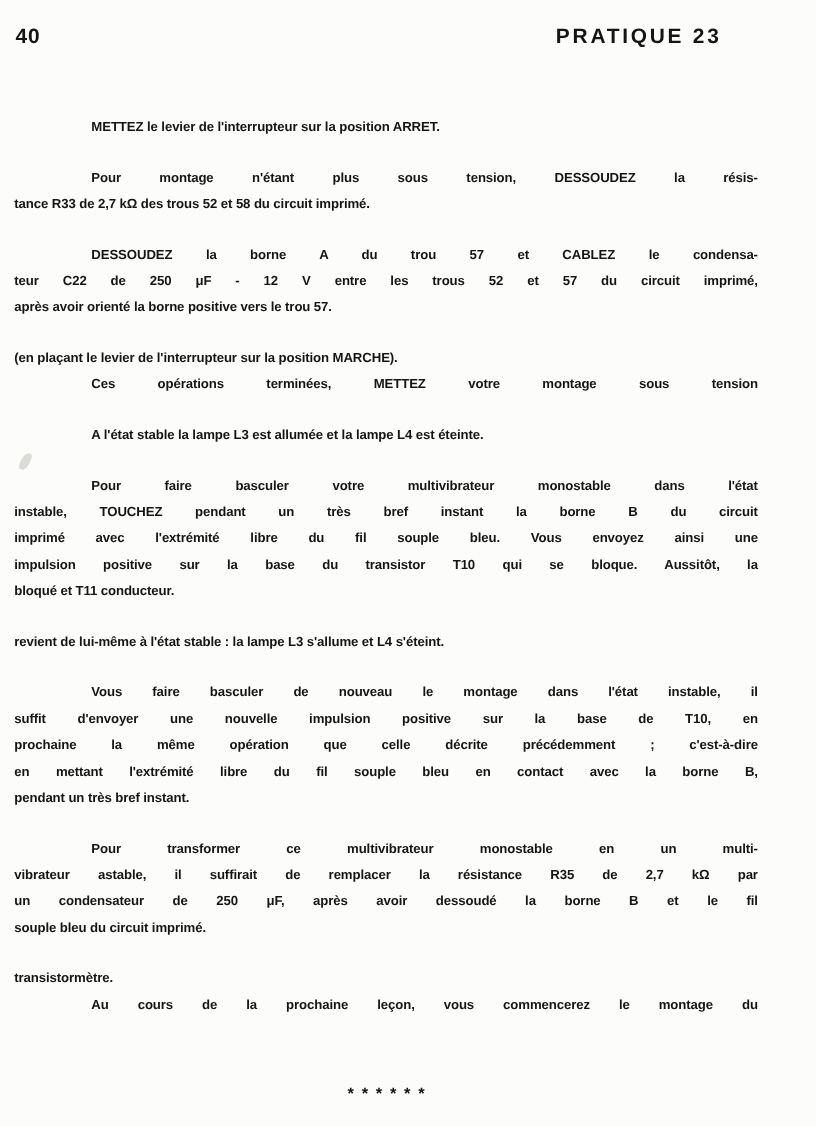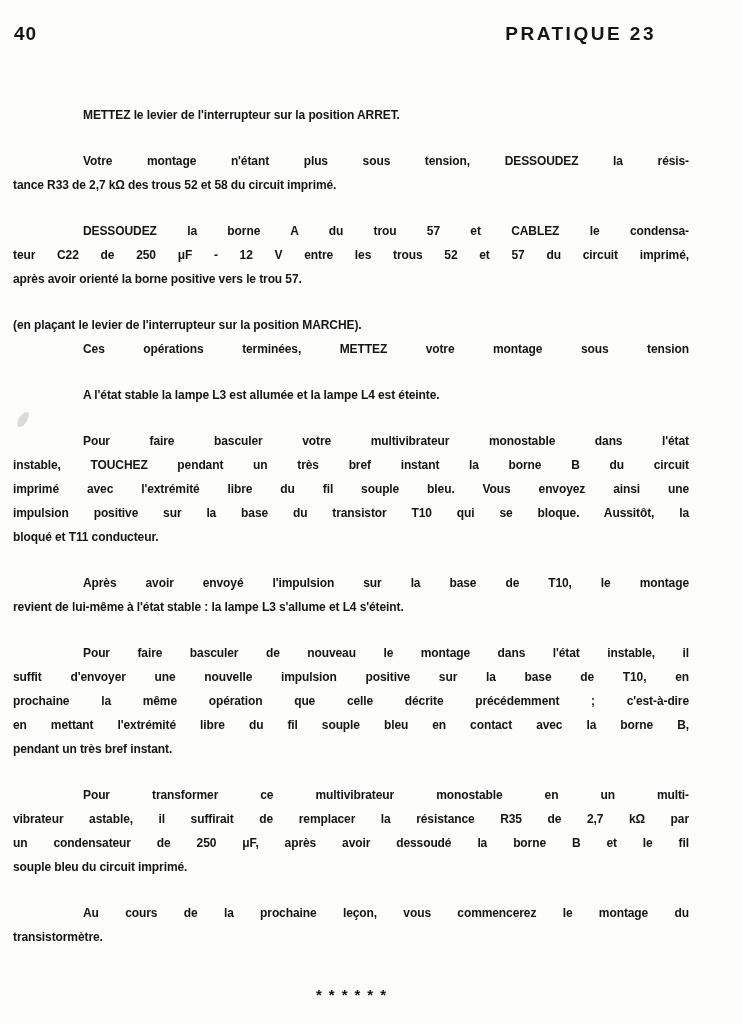--- a/index.html
+++ b/index.html
@@ -89,21 +89,21 @@
     <span class="page-title">PRATIQUE 23</span>
   </header>
 
   <div class="artifact"></div>
 
   <main class="body-text">
       <div class="para">
         <div class="line first last">METTEZ le levier de l'interrupteur sur la position ARRET.</div>
       </div>
       <div class="para">
-        <div class="line first">Votre montage n'étant plus sous tension, DESSOUDEZ la résis-</div>
+        <div class="line first">Pour montage n'étant plus sous tension, DESSOUDEZ la résis-</div>
         <div class="line last">tance R33 de 2,7 kΩ des trous 52 et 58 du circuit imprimé.</div>
       </div>
       <div class="para">
         <div class="line first">DESSOUDEZ la borne A du trou 57 et CABLEZ le condensa-</div>
         <div class="line">teur C22 de 250 μF - 12 V entre les trous 52 et 57 du circuit imprimé,</div>
         <div class="line last">après avoir orienté la borne positive vers le trou 57.</div>
       </div>
       <div class="para">
         <div class="line last">(en plaçant le levier de l'interrupteur sur la position MARCHE).</div>
         <div class="line first">Ces opérations terminées, METTEZ votre montage sous tension</div>
@@ -112,37 +112,36 @@
         <div class="line first last">A l'état stable la lampe L3 est allumée et la lampe L4 est éteinte.</div>
       </div>
       <div class="para">
         <div class="line first">Pour faire basculer votre multivibrateur monostable dans l'état</div>
         <div class="line">instable, TOUCHEZ pendant un très bref instant la borne B du circuit</div>
         <div class="line">imprimé avec l'extrémité libre du fil souple bleu. Vous envoyez ainsi une</div>
         <div class="line">impulsion positive sur la base du transistor T10 qui se bloque. Aussitôt, la</div>
         <div class="line last">bloqué et T11 conducteur.</div>
       </div>
       <div class="para">
-        <div class="line first">Après avoir envoyé l'impulsion sur la base de T10, le montage</div>
         <div class="line last">revient de lui-même à l'état stable : la lampe L3 s'allume et L4 s'éteint.</div>
       </div>
       <div class="para">
-        <div class="line first">Pour faire basculer de nouveau le montage dans l'état instable, il</div>
+        <div class="line first">Vous faire basculer de nouveau le montage dans l'état instable, il</div>
         <div class="line">suffit d'envoyer une nouvelle impulsion positive sur la base de T10, en</div>
         <div class="line">prochaine la même opération que celle décrite précédemment ; c'est-à-dire</div>
         <div class="line">en mettant l'extrémité libre du fil souple bleu en contact avec la borne B,</div>
         <div class="line last">pendant un très bref instant.</div>
       </div>
       <div class="para">
         <div class="line first">Pour transformer ce multivibrateur monostable en un multi-</div>
         <div class="line">vibrateur astable, il suffirait de remplacer la résistance R35 de 2,7 kΩ par</div>
         <div class="line">un condensateur de 250 μF, après avoir dessoudé la borne B et le fil</div>
         <div class="line last">souple bleu du circuit imprimé.</div>
       </div>
       <div class="para">
+        <div class="line last">transistormètre.</div>
         <div class="line first">Au cours de la prochaine leçon, vous commencerez le montage du</div>
-        <div class="line last">transistormètre.</div>
       </div>
     </main>
 
   <div class="stars">******</div>
 
 </div>
 
 </body></html>

